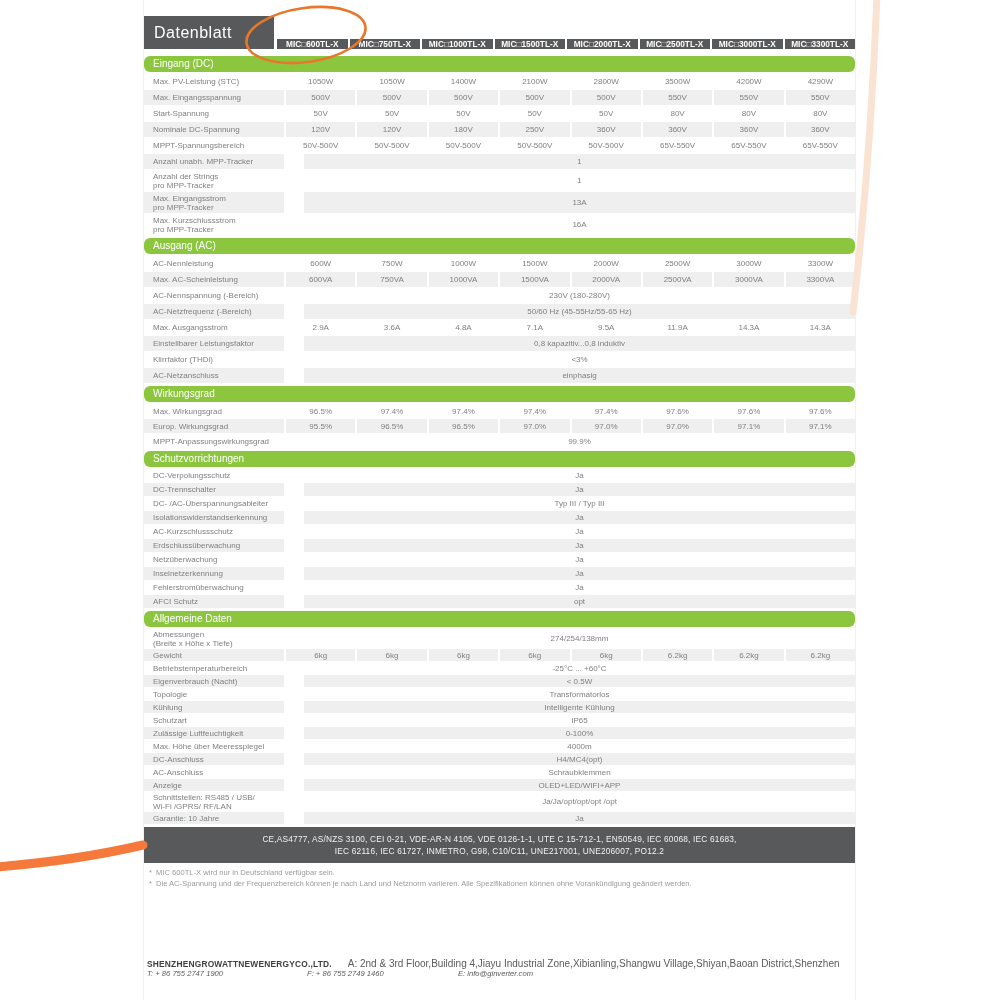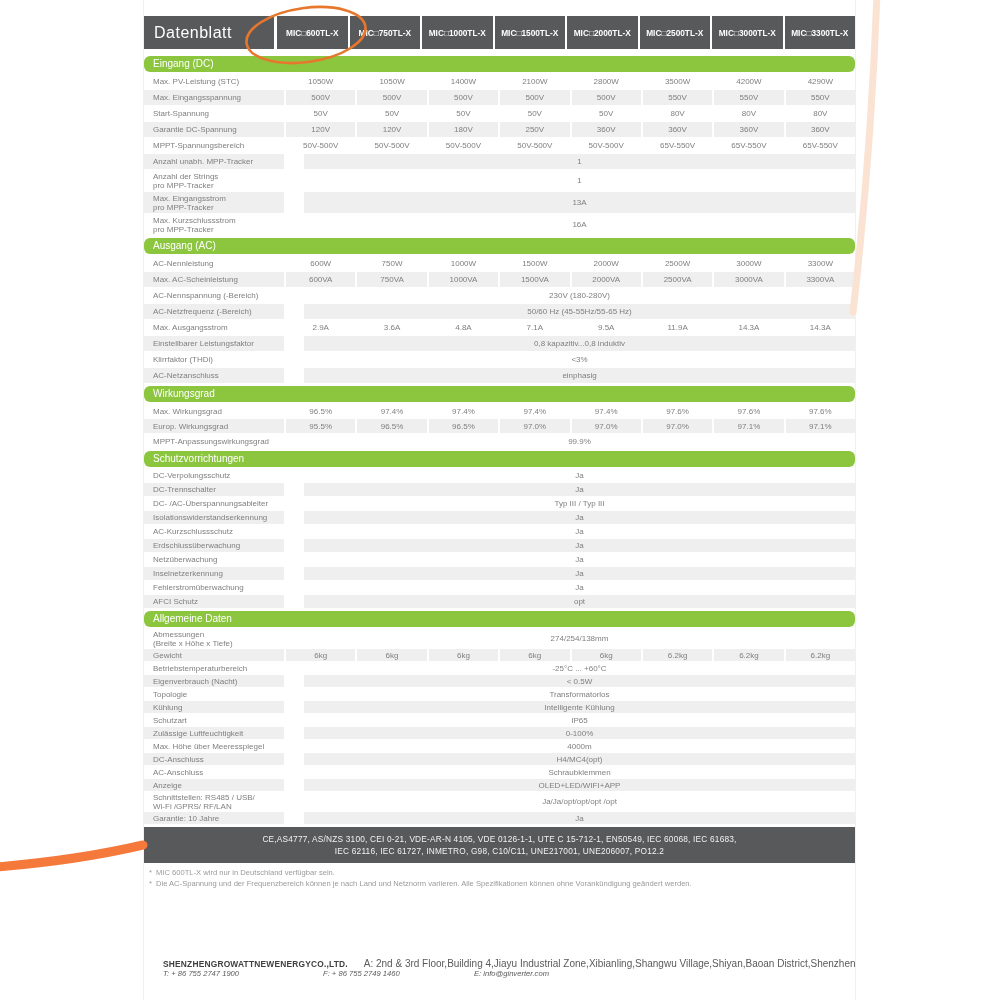--- a/index.html
+++ b/index.html
@@ -11,21 +11,21 @@
     position:absolute;left:143px;top:0;width:713px;height:1000px;
     border-left:1px solid #f0f0f0;border-right:1px solid #f0f0f0;
     box-sizing:border-box;padding-top:16px;background:#fff;
   }
   
   .table-head{display:flex;gap:3px;height:33px;}
   .head-title{
     width:120px;background:#58595B;color:#fff;font-size:16px;font-weight:400;
     display:flex;align-items:center;padding-left:10px;letter-spacing:.5px;flex:none;
   }
-  .models{flex:1;display:flex;gap:2px;}
+  .models{flex:1;display:flex;gap:2px;align-items:flex-end;}
   .model-box{
     flex:1;background:#58595B;color:#fff;font-size:8.3px;font-weight:bold;
     display:flex;align-items:center;justify-content:center;white-space:nowrap;
   }
   
   #spec-table{margin-top:7px;}
   .section-bar{
     background:#8CC63F;color:#fff;font-size:10px;line-height:10px;
     padding:3px 0 3px 9px;margin-bottom:2px;border-radius:6px;
   }
@@ -45,21 +45,21 @@
   .certs{
     margin-top:2px;background:#58595B;color:#f2f2f2;height:36px;
     display:flex;flex-direction:column;align-items:center;justify-content:center;
     font-size:8.3px;line-height:12px;letter-spacing:.2px;text-align:center;
   }
   
   .notes{list-style:none;margin:5px 0 0 0;padding:0 0 0 5px;}
   .notes li{font-size:7.6px;color:#9a9a9a;line-height:10.5px;display:flex;gap:4px;}
   .notes .bullet{color:#9a9a9a;}
   
-  .company{position:absolute;left:19px;top:958px;width:705px;color:#5a5a5a;}
+  .company{position:absolute;left:3px;top:958px;width:705px;color:#5a5a5a;}
   .company .l1{display:flex;gap:16px;white-space:nowrap;align-items:baseline;}
   .company .name{font-size:8.4px;font-weight:bold;color:#3f3f3f;letter-spacing:.2px;}
   .company .addr{font-size:10px;}
   .company .l2{display:flex;gap:0;white-space:nowrap;font-size:7.6px;margin-top:0;font-style:italic;}
   .company .l2 .tel{width:160px;}
   .company .l2 .fax{width:151px;}
   
   .decor{position:absolute;left:0;top:0;width:1000px;height:1000px;pointer-events:none;}
 </style>
 </head>
@@ -118,21 +118,21 @@
           <div class="cell">50V</div>
           <div class="cell">50V</div>
           <div class="cell">50V</div>
           <div class="cell">50V</div>
           <div class="cell">80V</div>
           <div class="cell">80V</div>
           <div class="cell">80V</div>
         </div>
         <div class="row alt">
           <div class="label">
-            <div>Garantie DC-Spannung</div>
+            <div>Nominale DC-Spannung</div>
           </div>
           <div class="cell">120V</div>
           <div class="cell">120V</div>
           <div class="cell">180V</div>
           <div class="cell">250V</div>
           <div class="cell">360V</div>
           <div class="cell">360V</div>
           <div class="cell">360V</div>
           <div class="cell">360V</div>
         </div>

